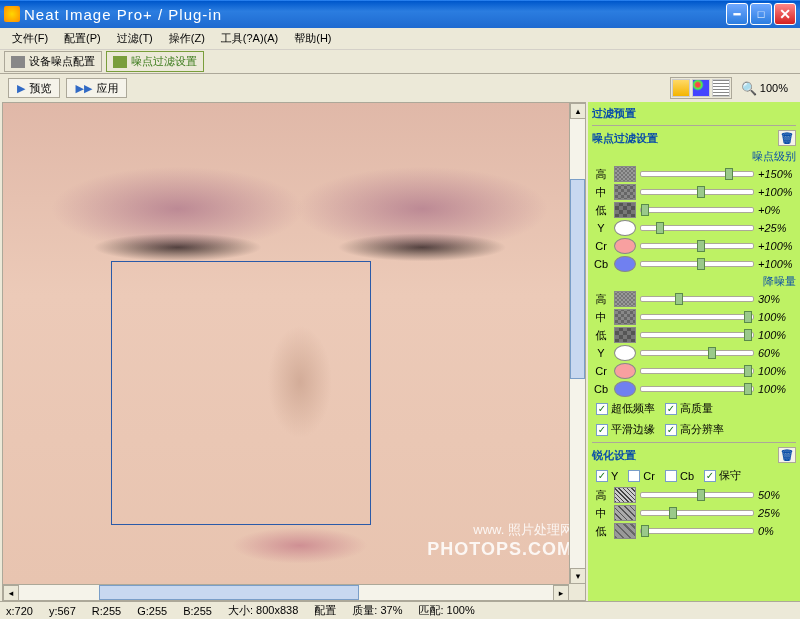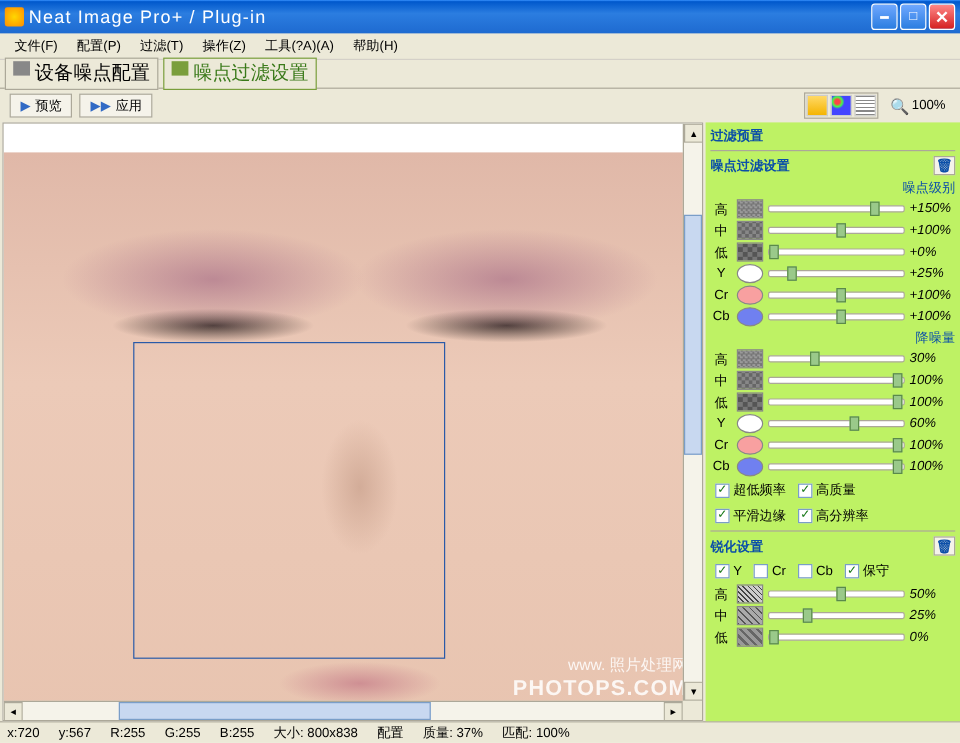--- a/index.html
+++ b/index.html
@@ -10,21 +10,21 @@
 .titlebar .title { font-size: 15px; font-weight: normal; flex: 1; font-family: "Trebuchet MS", sans-serif; letter-spacing: 1px; }
 .winbtns { display: flex; gap: 2px; }
 .winbtn { width: 22px; height: 22px; border: 1px solid #fff; border-radius: 3px; display: flex; align-items: center; justify-content: center; font-weight: bold; cursor: pointer; }
 .winbtn.min, .winbtn.max { background: linear-gradient(to bottom, #6fa8ff, #2b7de0); color: white; }
 .winbtn.close { background: linear-gradient(to bottom, #f88, #d42020); color: white; font-size: 14px; }
 
 .menubar { height: 22px; background: #ece9d8; display: flex; align-items: center; padding: 0 4px; border-bottom: 1px solid #d4d0c8; }
 .menubar .item { padding: 2px 8px; cursor: pointer; }
 
 .tabbar { height: 24px; display: flex; align-items: center; padding: 2px 4px; border-bottom: 1px solid #aca899; gap: 4px; }
-.tab { padding: 2px 6px; border: 1px solid #aca899; background: #ece9d8; display: flex; gap: 4px; cursor: pointer; font-size: 16px; }
+.tab { padding: 2px 6px; border: 1px solid #aca899; background: #ece9d8; display: flex; align-items: center; gap: 4px; cursor: pointer; font-size: 11px; }
 .tab.active { border: 1px solid #7a9e3c; color: #3a7a1a; }
 .tab .ticon { width: 14px; height: 12px; background: #888; display: inline-block; }
 .tab.active .ticon { background: #7a9e3c; }
 
 .toolbar { height: 28px; display: flex; align-items: center; padding: 2px 8px; gap: 6px; }
 .tbtn { padding: 2px 8px; border: 1px solid #aca899; background: #f5f3ea; display: flex; align-items: center; gap: 4px; cursor: pointer; font-size: 11px; height: 20px; }
 .tbtn .arrow { color: #316ac5; }
 .toolbar .spacer { flex: 1; }
 .iconbtns { display: flex; gap: 2px; border: 1px solid #aca899; padding: 1px; }
 .iconbtn { width: 18px; height: 18px; border: 1px solid #ccc; cursor: pointer; }
@@ -37,21 +37,21 @@
 .content { display: flex; height: calc(619px - 28px - 22px - 24px - 28px - 18px); }
 .image-area { flex: 1; position: relative; background: #fff; border: 1px solid #aca899; margin: 0 2px; overflow: hidden; }
 .face { width: 100%; height: calc(100% - 16px); background:
   radial-gradient(ellipse 180px 60px at 30% 22%, rgba(160,100,130,0.6), transparent 70%),
   radial-gradient(ellipse 180px 60px at 72% 22%, rgba(160,100,130,0.6), transparent 70%),
   radial-gradient(ellipse 120px 20px at 30% 30%, rgba(40,30,30,0.8), transparent 70%),
   radial-gradient(ellipse 120px 20px at 72% 30%, rgba(40,30,30,0.8), transparent 70%),
   radial-gradient(ellipse 40px 70px at 51% 58%, rgba(200,160,140,0.7), transparent 80%),
   radial-gradient(ellipse 90px 24px at 51% 92%, rgba(200,130,140,0.8), transparent 75%),
   linear-gradient(to bottom, #e0b8a8 0%, #eccab8 40%, #e8c4b0 100%);
-  position: relative; margin-top: 24px; }
+  position: relative; }
 .sel { position: absolute; left: 108px; top: 158px; width: 260px; height: 264px; border: 1px solid #2a5aa8; }
 .watermark { position: absolute; right: 12px; bottom: 24px; color: rgba(255,255,255,0.85); text-align: right; font-family: Arial; }
 .watermark .cn { font-size: 13px; }
 .watermark .en { font-size: 18px; font-weight: bold; letter-spacing: 1px; }
 .hscroll { position: absolute; bottom: 0; left: 0; right: 16px; height: 16px; background: #ece9d8; border-top: 1px solid #aca899; display: flex; }
 .hscroll .arrow, .vscroll .arrow { width: 16px; height: 16px; background: #ece9d8; border: 1px solid #aca899; display: flex; align-items: center; justify-content: center; font-size: 9px; }
 .hscroll .track { flex: 1; background: #f5f3ea; position: relative; }
 .hscroll .thumb { position: absolute; left: 80px; width: 260px; height: 100%; background: #c8d8f0; border: 1px solid #7a9ec8; }
 .vscroll { position: absolute; right: 0; top: 0; bottom: 16px; width: 16px; background: #ece9d8; border-left: 1px solid #aca899; display: flex; flex-direction: column; }
 .vscroll .track { flex: 1; background: #f5f3ea; position: relative; }

